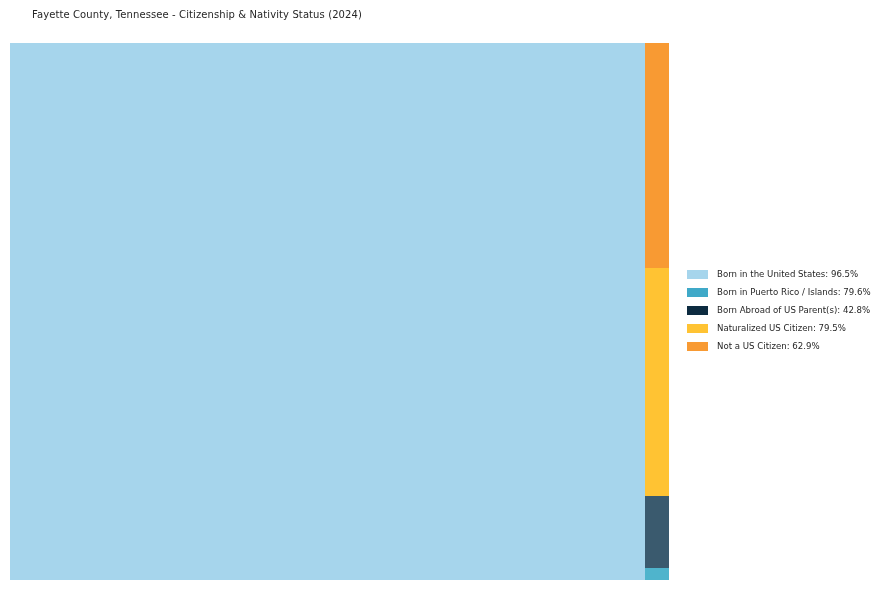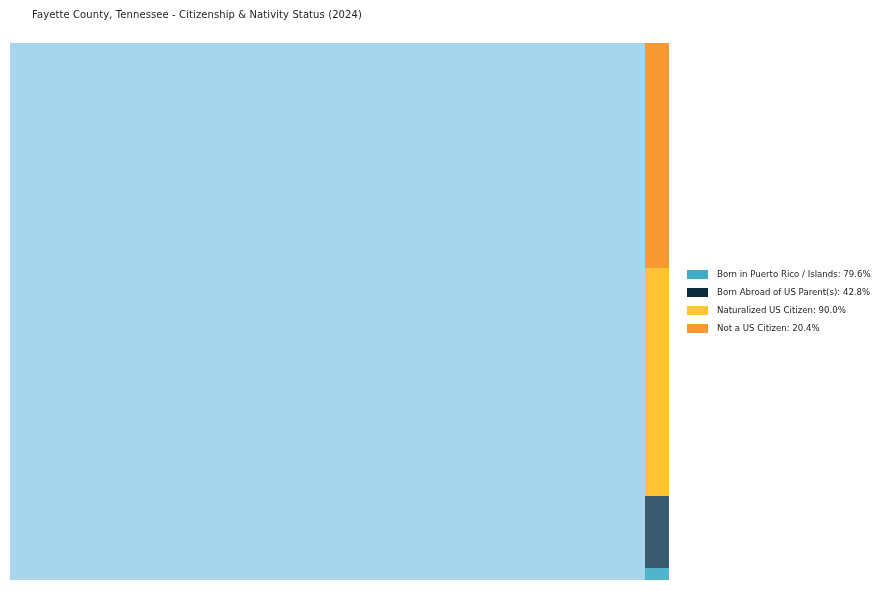--- a/index.html
+++ b/index.html
@@ -78,30 +78,34 @@
   <div id="treemap-area">
       <div class="tm-tile" style="left: 0%; top: 0%; width: 96.35%; height: 100%; background: rgb(166, 213, 236);"></div>
       <div class="tm-tile" style="left: 96.35%; top: 0%; width: 3.65%; height: 41.9%; background: rgb(248, 154, 51);"></div>
       <div class="tm-tile" style="left: 96.35%; top: 41.9%; width: 3.65%; height: 42.55%; background: rgb(255, 195, 51);"></div>
       <div class="tm-tile" style="left: 96.35%; top: 84.45%; width: 3.65%; height: 13.4%; background: rgb(58, 90, 110);"></div>
       <div class="tm-tile" style="left: 96.35%; top: 97.85%; width: 3.65%; height: 2.15%; background: rgb(79, 180, 204);"></div>
     </div>
 
   <div id="legend">
       <div class="legend-row">
+        <span class="legend-swatch" style="background: rgb(166, 213, 236);"></span>
+        <span class="legend-label">Born in the United States: 96.5%</span>
+      </div>
+      <div class="legend-row">
         <span class="legend-swatch" style="background: rgb(63, 169, 200);"></span>
         <span class="legend-label">Born in Puerto Rico / Islands: 79.6%</span>
       </div>
       <div class="legend-row">
         <span class="legend-swatch" style="background: rgb(13, 43, 64);"></span>
         <span class="legend-label">Born Abroad of US Parent(s): 42.8%</span>
       </div>
       <div class="legend-row">
         <span class="legend-swatch" style="background: rgb(255, 195, 51);"></span>
-        <span class="legend-label">Naturalized US Citizen: 90.0%</span>
+        <span class="legend-label">Naturalized US Citizen: 79.5%</span>
       </div>
       <div class="legend-row">
         <span class="legend-swatch" style="background: rgb(248, 154, 51);"></span>
-        <span class="legend-label">Not a US Citizen: 20.4%</span>
+        <span class="legend-label">Not a US Citizen: 62.9%</span>
       </div>
     </div>
 
 </div>
 
 </body></html>

